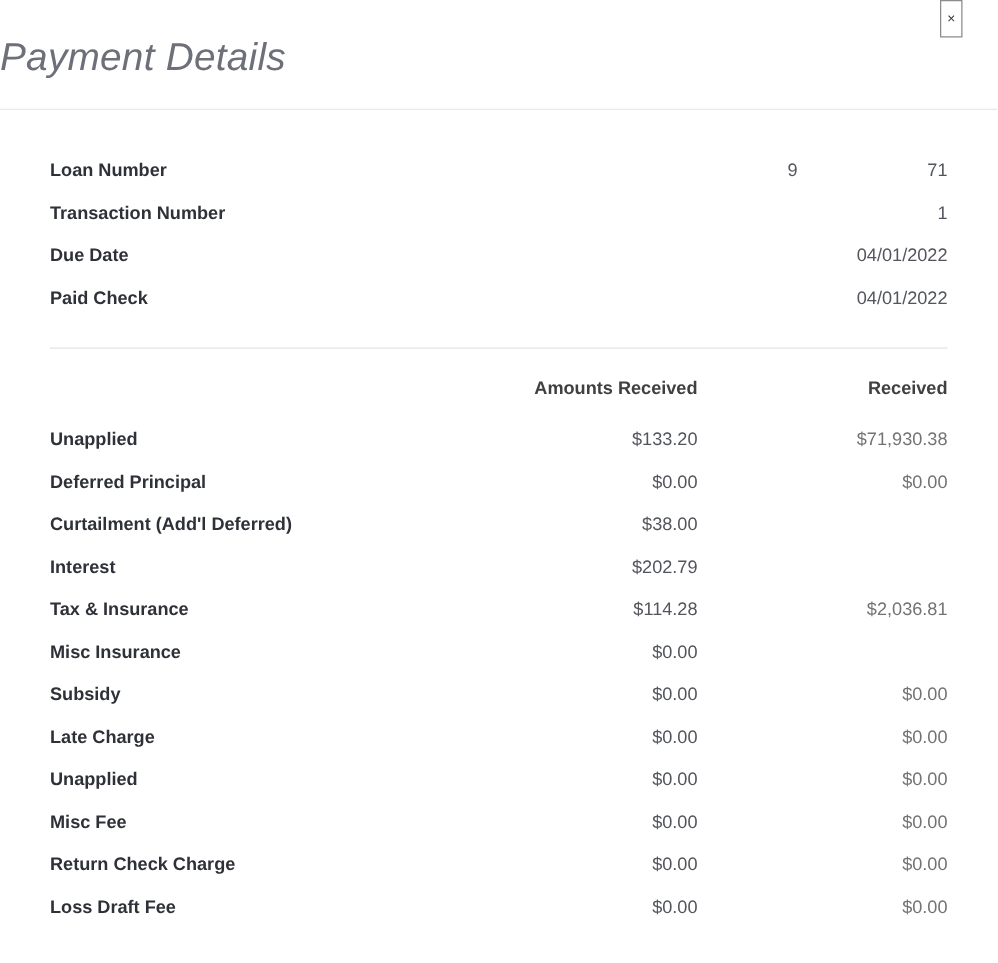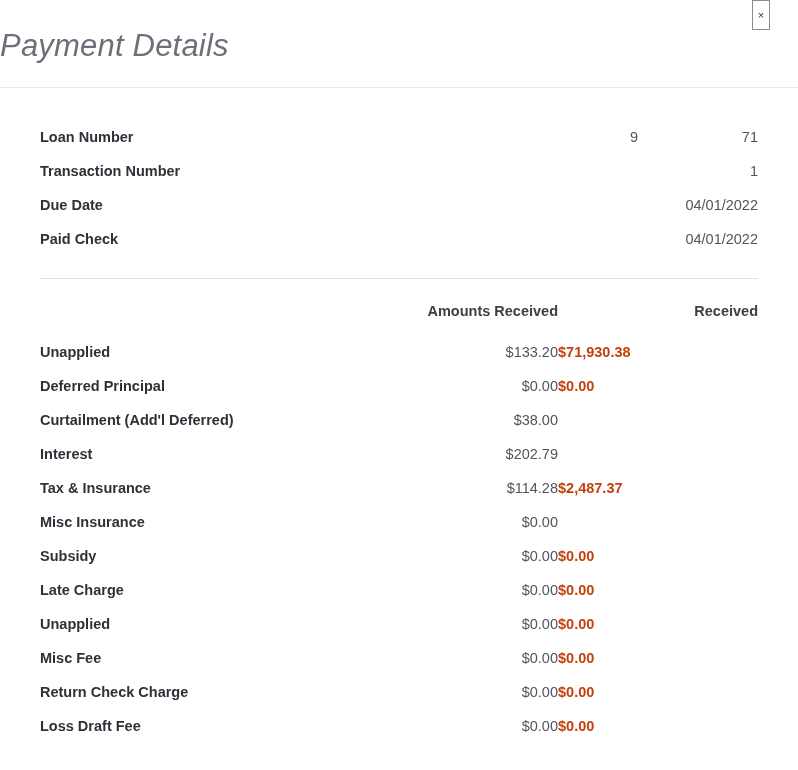--- a/index.html
+++ b/index.html
@@ -109,24 +109,23 @@
     font-weight: bold;
     color: #2e3138;
     text-align: left;
   }
   table.amounts td.received {
     text-align: right;
     color: #52555c;
     width: 200px;
   }
   table.amounts td.balance {
-    text-align: left;
-    color: #c2410c;
+    text-align: right;
+    color: #737373;
     width: 200px;
-    font-weight: bold;
   }
 </style>
 </head>
 <body>
 
 <div class="modal">
 
   <div class="modal-header">
     <button class="close-button">×</button>
     <h1 class="modal-title">Payment Details</h1>
@@ -186,21 +185,21 @@
           <td class="balance"></td>
         </tr>
         <tr>
           <td class="label">Interest</td>
           <td class="received">$202.79</td>
           <td class="balance"></td>
         </tr>
         <tr>
           <td class="label">Tax &amp; Insurance</td>
           <td class="received">$114.28</td>
-          <td class="balance">$2,487.37</td>
+          <td class="balance">$2,036.81</td>
         </tr>
         <tr>
           <td class="label">Misc Insurance</td>
           <td class="received">$0.00</td>
           <td class="balance"></td>
         </tr>
         <tr>
           <td class="label">Subsidy</td>
           <td class="received">$0.00</td>
           <td class="balance">$0.00</td>

